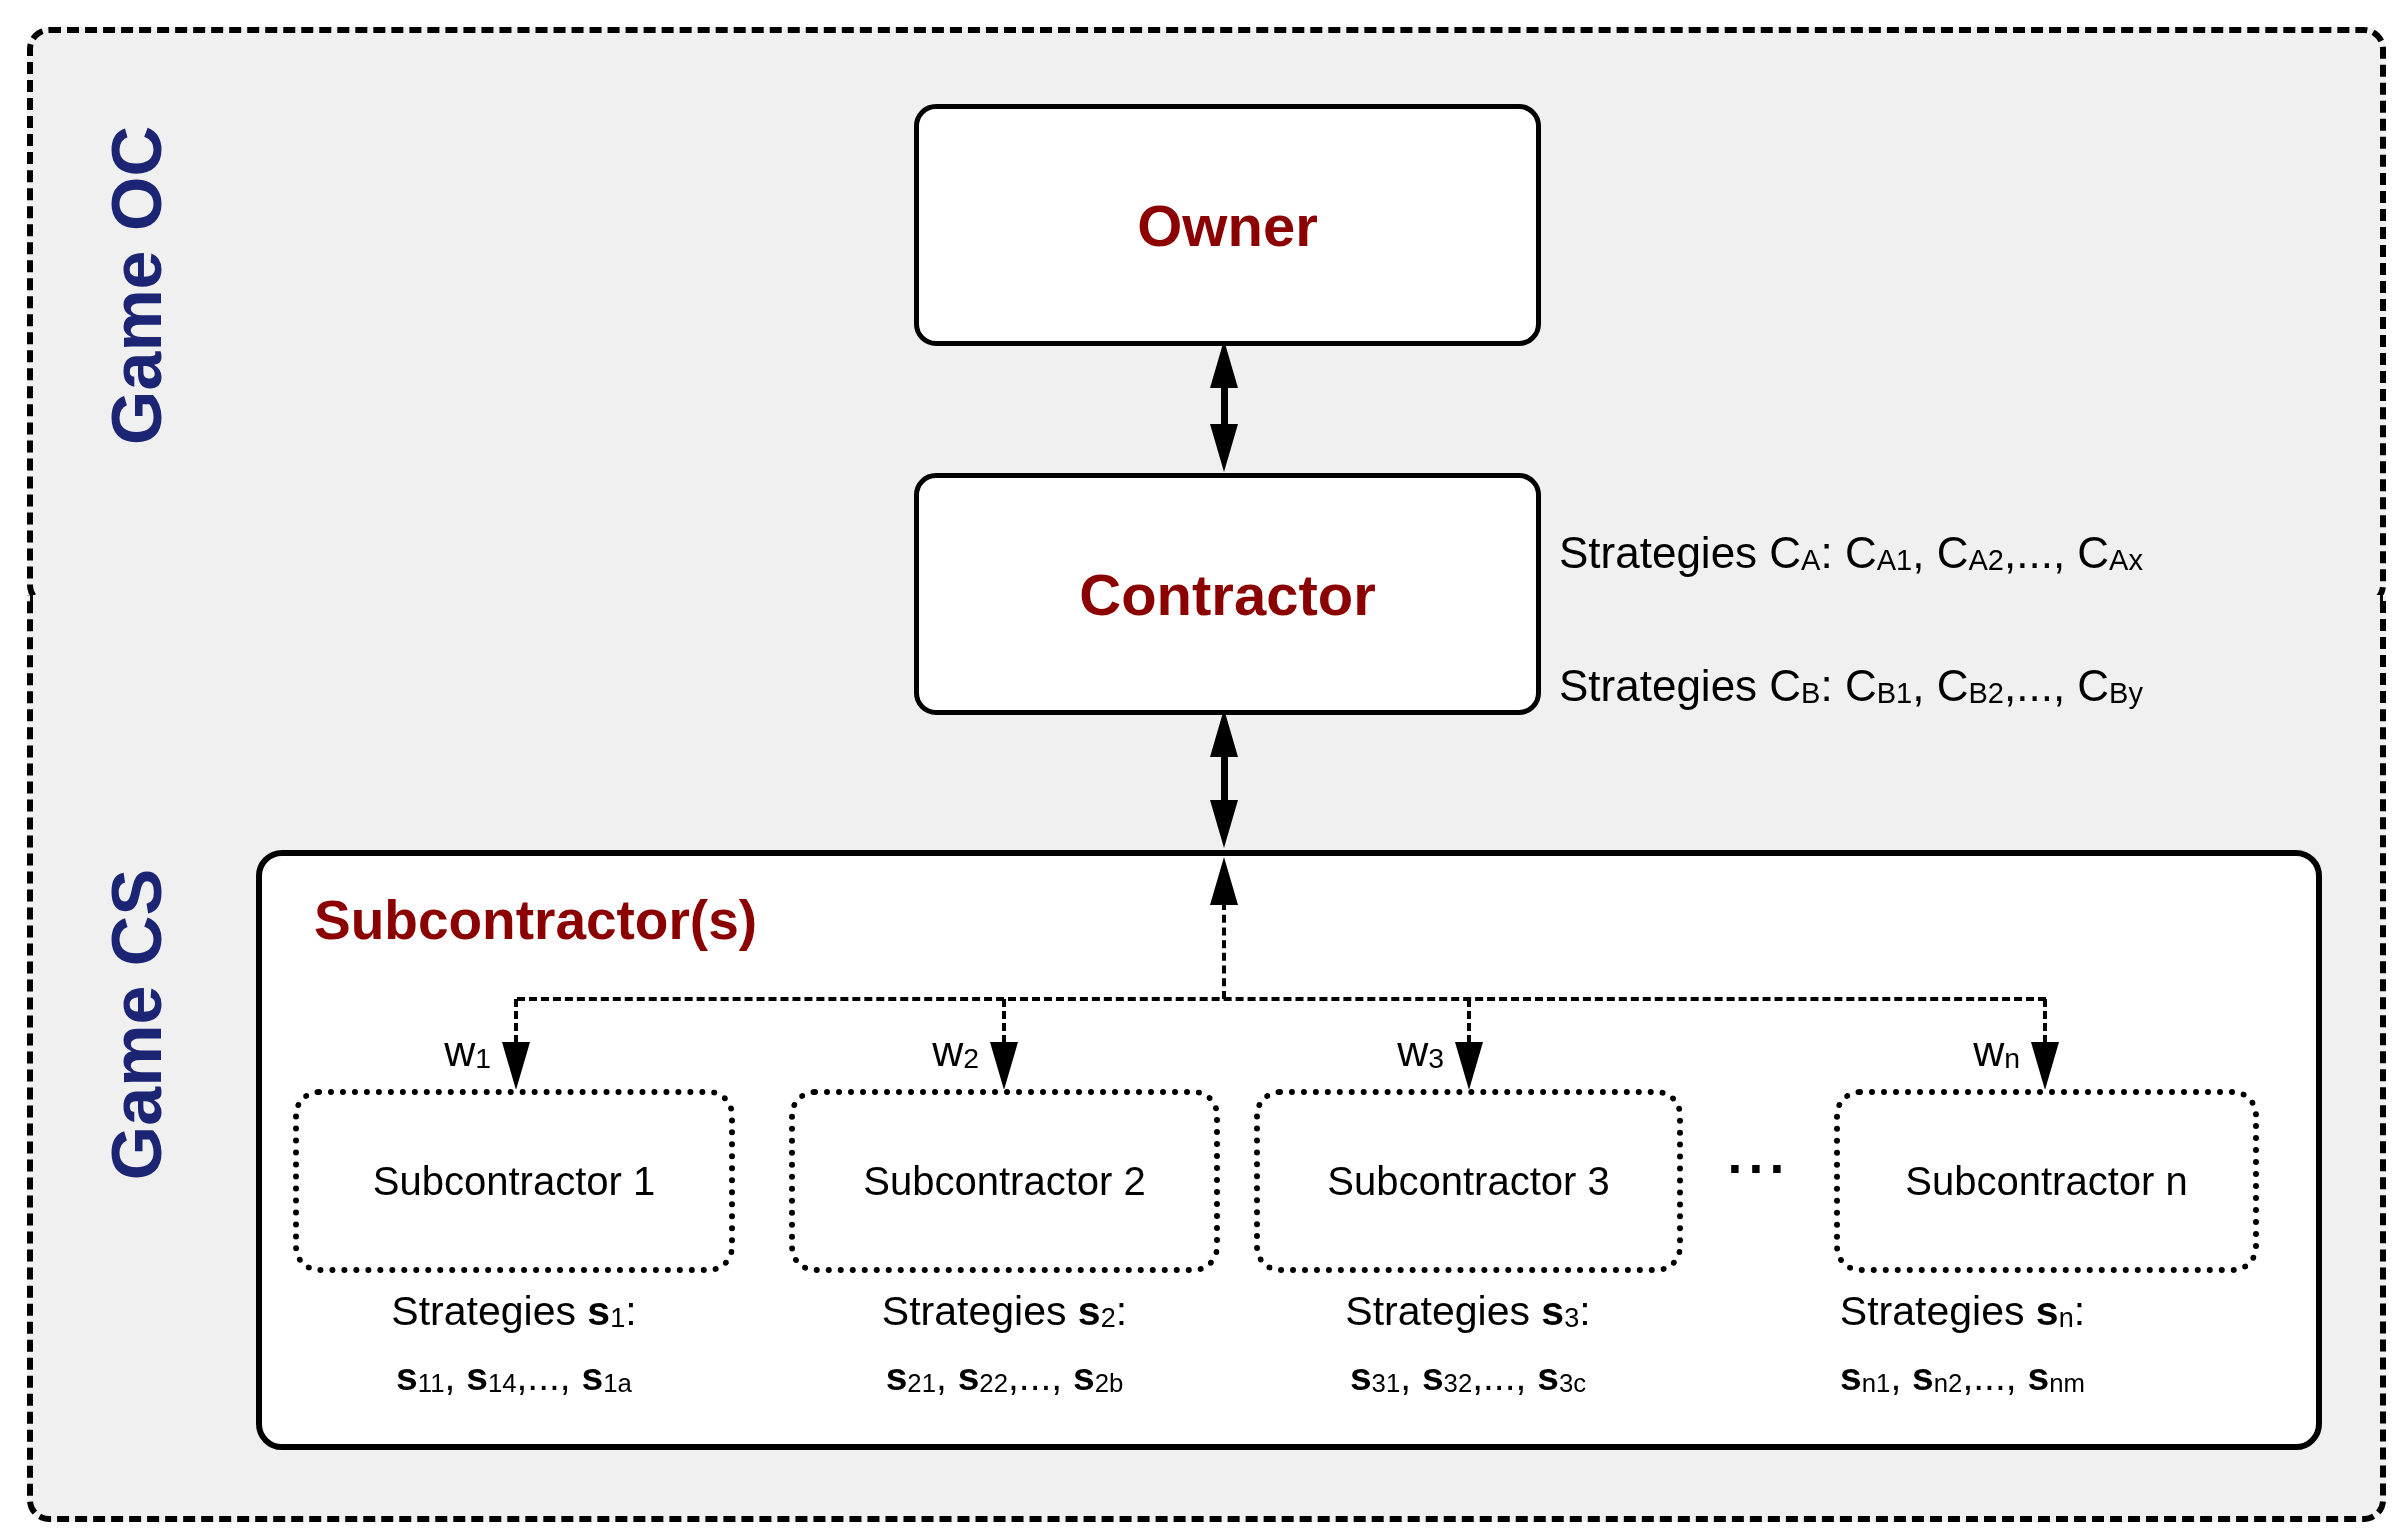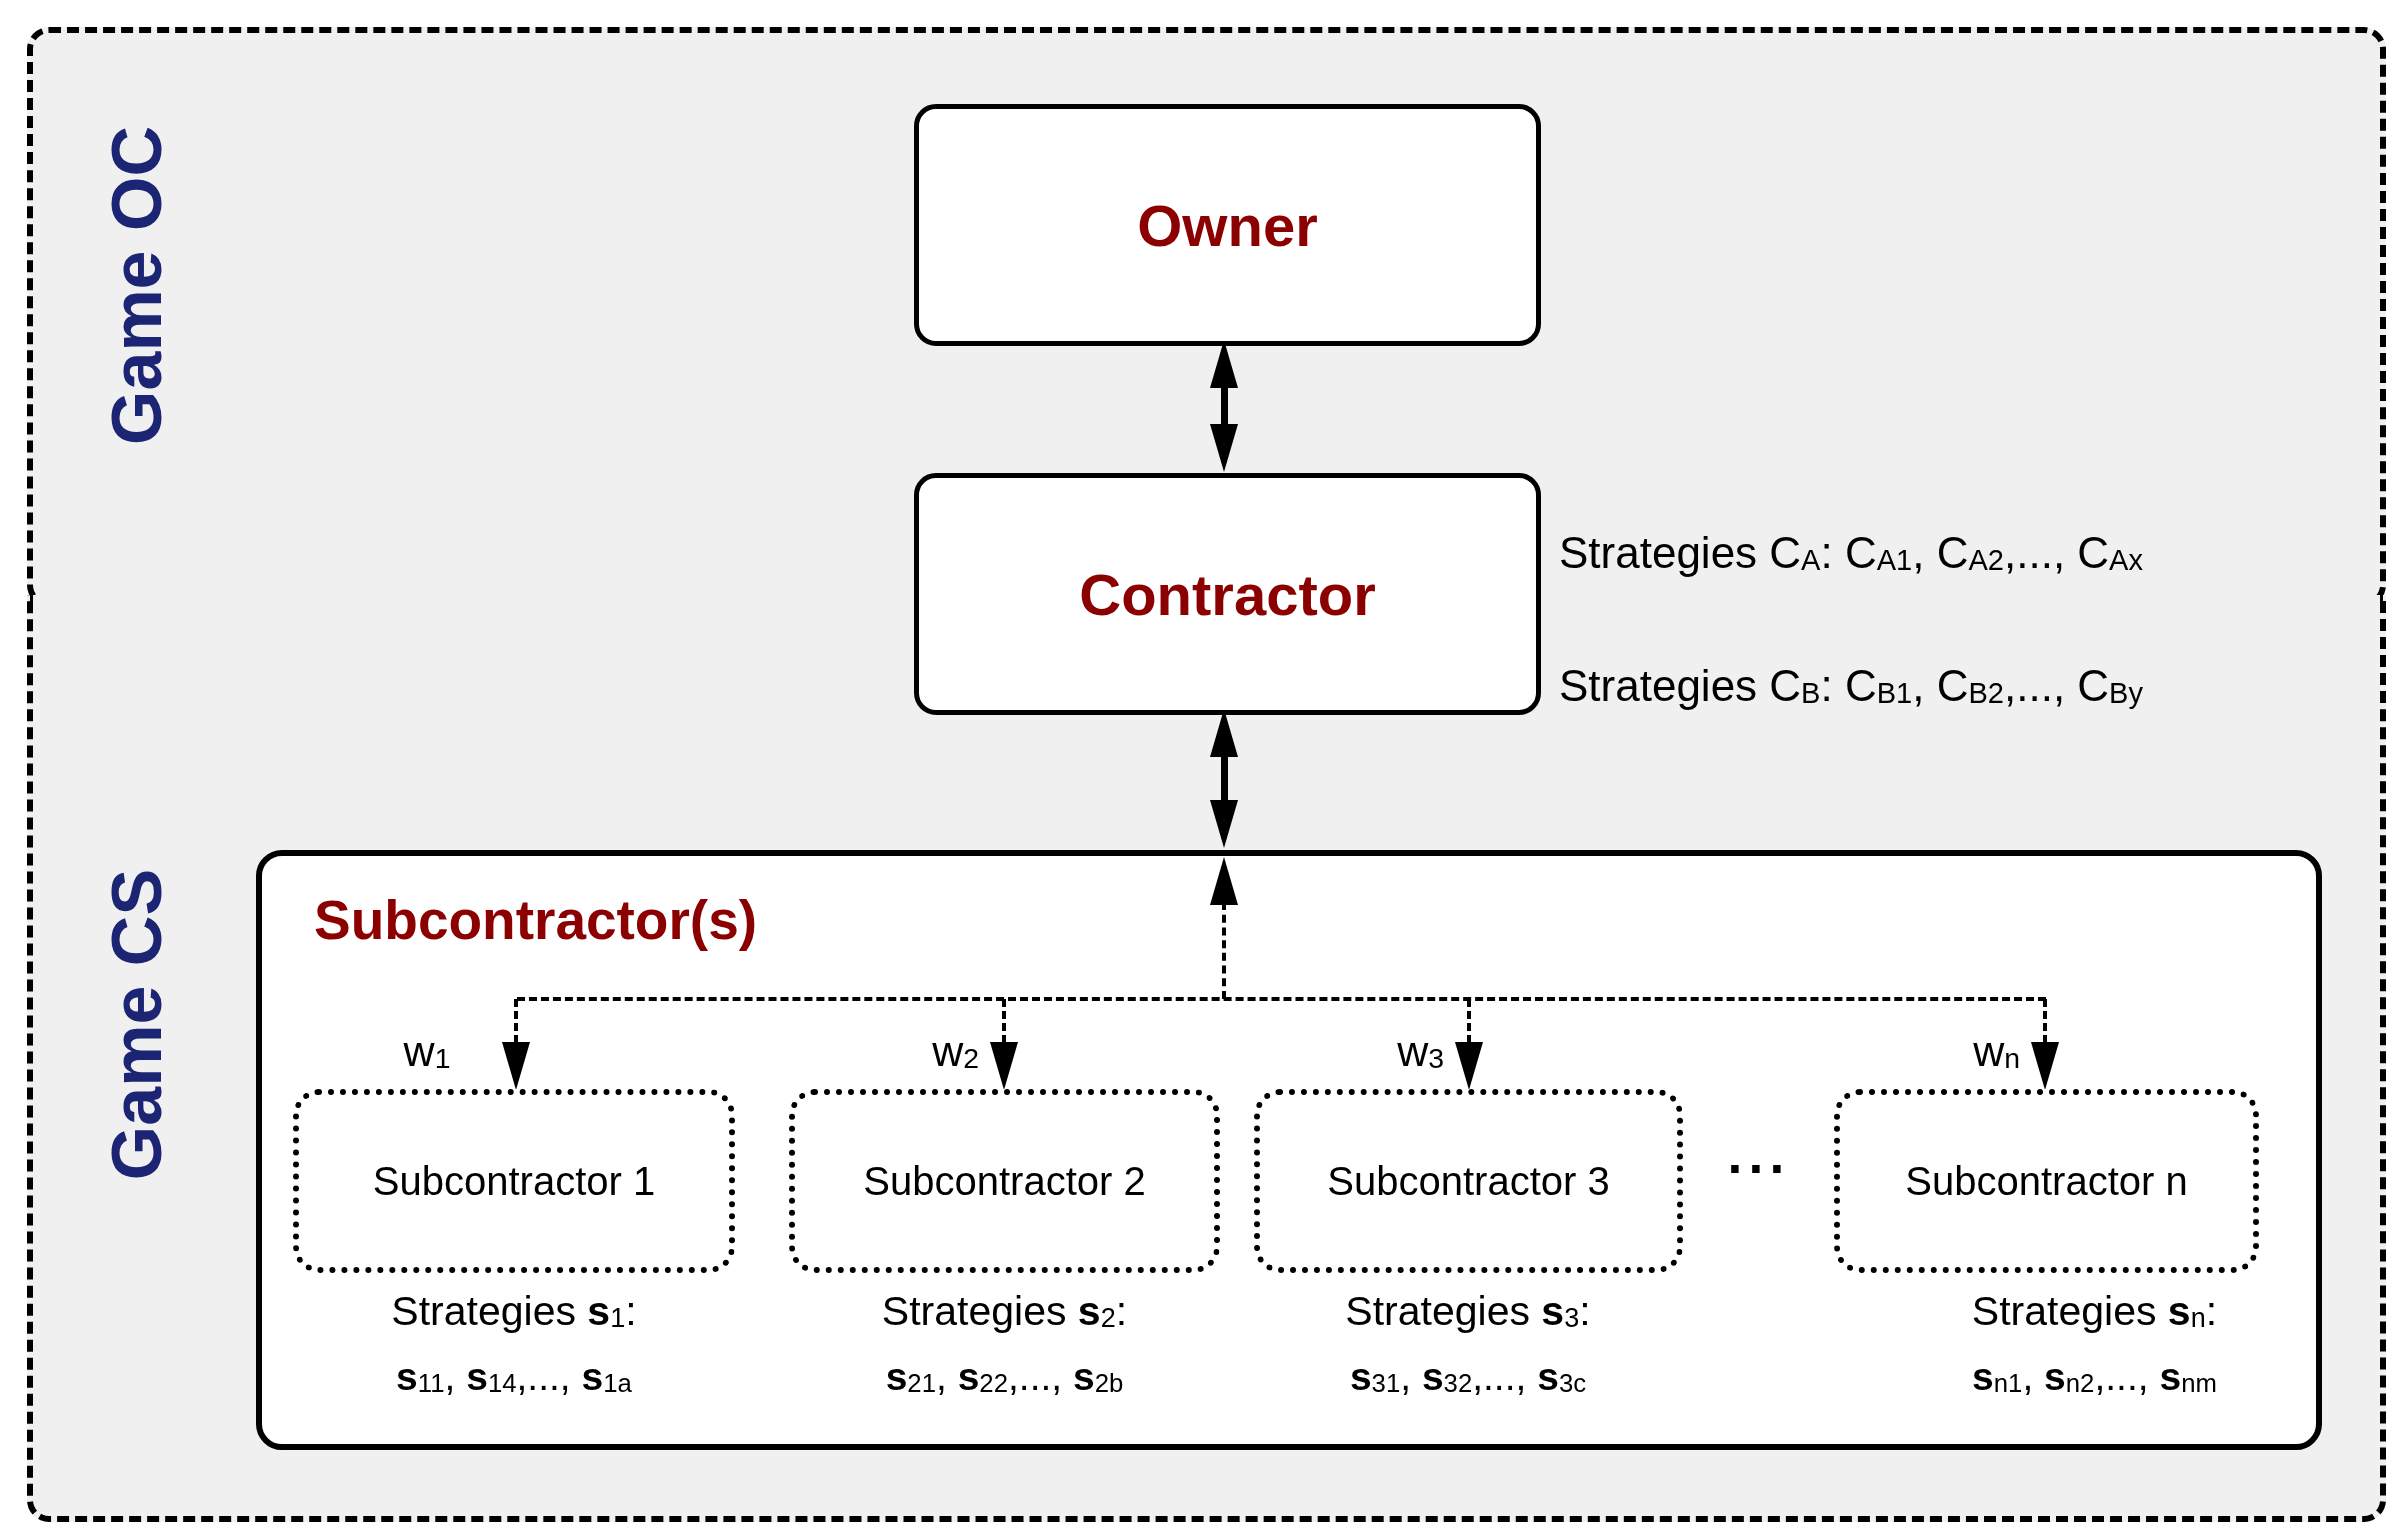--- a/index.html
+++ b/index.html
@@ -122,21 +122,21 @@
     position:absolute;top:1286px;height:50px;line-height:50px;
     text-align:center;font-size:41px;z-index:3;white-space:nowrap;
   }
   .strat-values{
     position:absolute;top:1353px;height:48px;line-height:48px;
     text-align:center;font-size:39px;z-index:3;white-space:nowrap;
   }
   #strat-title-1,#strat-values-1{left:267px;width:494px;}
   #strat-title-2,#strat-values-2{left:763px;width:483px;}
   #strat-title-3,#strat-values-3{left:1228px;width:480px;}
-  #strat-title-n,#strat-values-n{left:1856px;width:477px;}
+  #strat-title-n,#strat-values-n{left:1724px;width:477px;}
 </style>
 </head>
 <body>
 
 <div id="canvas">
 
   <div class="region" id="region-oc"></div>
 
   <div class="region" id="region-cs"></div>
 
@@ -175,21 +175,21 @@
   <div class="dashv drop-dash" style="left:514px;"></div>
   <div class="dashv drop-dash" style="left:1002px;"></div>
   <div class="dashv drop-dash" style="left:1467px;"></div>
   <div class="dashv drop-dash" style="left:2043px;"></div>
 
   <div class="tri-down drop-head" style="left:502px;"></div>
   <div class="tri-down drop-head" style="left:990px;"></div>
   <div class="tri-down drop-head" style="left:1455px;"></div>
   <div class="tri-down drop-head" style="left:2031px;"></div>
 
-  <div class="w-label" style="left:363px;text-align:center;">w<sub>1</sub></div>
+  <div class="w-label" style="left:363px;">w<sub>1</sub></div>
   <div class="w-label" style="left:851px;">w<sub>2</sub></div>
   <div class="w-label" style="left:1316px;">w<sub>3</sub></div>
   <div class="w-label" style="left:1892px;">w<sub>n</sub></div>
 
   <div class="subbox" id="subbox-1">
     <span>Subcontractor 1</span>
   </div>
   <div class="subbox" id="subbox-2">
     <span>Subcontractor 2</span>
   </div>

